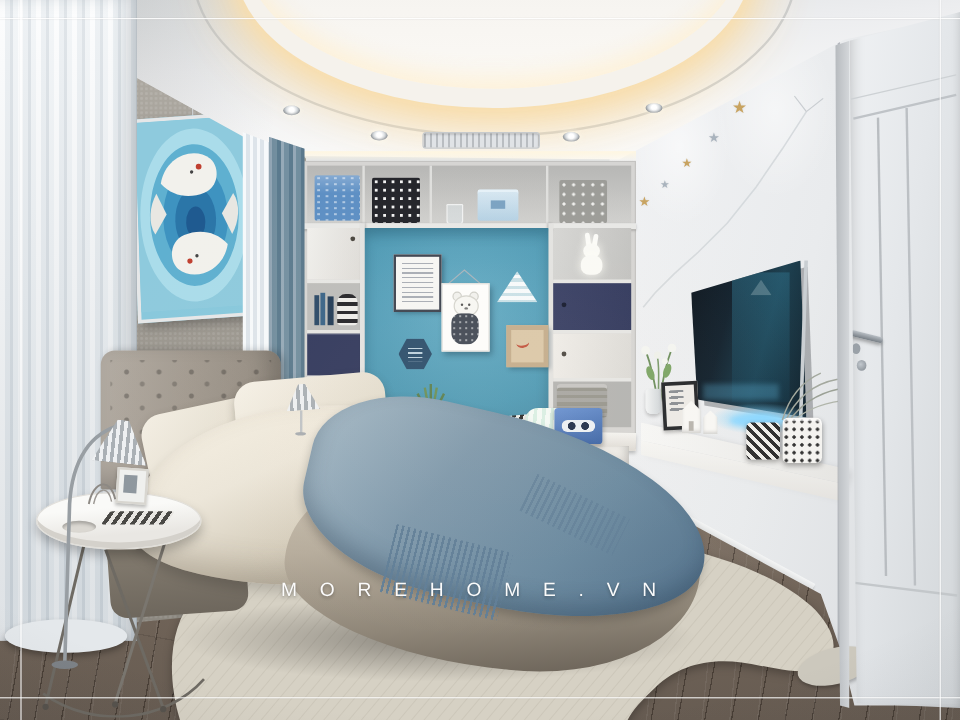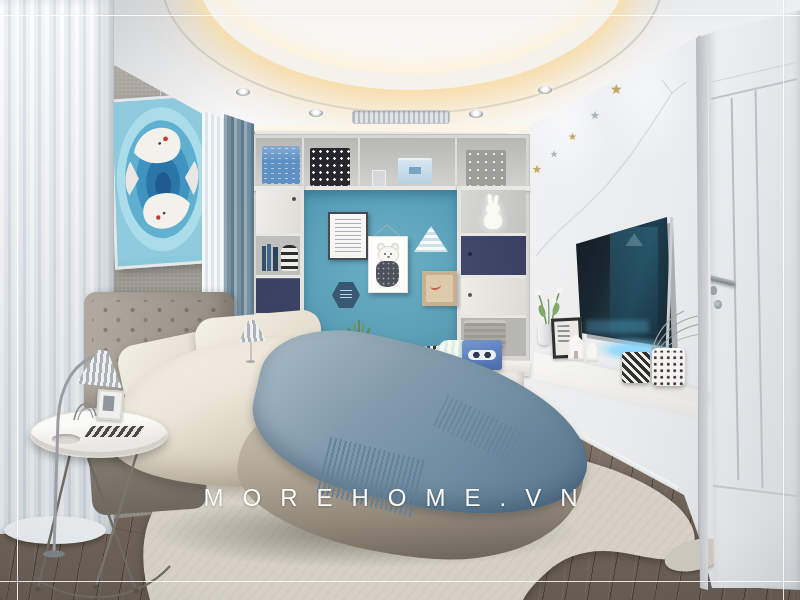--- a/index.html
+++ b/index.html
@@ -1,20 +1,20 @@
 <!DOCTYPE html>
 <html style="--accentWall: #4f9ab5; --accentWallLight: #66adc6; --navyCabinet: #333a5e; --blanketBlue: #7e98ab; --duvetCream: #ece6d9; --headboardGray: #a29a90; --rugBeige: #d6d1c4; --ledGlow: #8fd8ff; --ceilingGlow: #f4ddb0; --starGold: #c8a360; --starSilver: #a9b3bd; --tvScreen: #13222e; --frameLine: rgba(255,255,255,0.85);"><head>
 <meta charset="utf-8">
 <style>
   html,body{margin:0;padding:0;background:#222;}
   .scene{position:relative;width:800px;height:600px;overflow:hidden;background:#dfe2e5;font-family:"Liberation Sans",sans-serif;}
   .abs{position:absolute;}
   .watermark{
     position:absolute;left:50%;top:484px;transform:translateX(-50%);
-    color:#ffffff;font-size:24px;font-weight:400;letter-spacing:19px;white-space:nowrap;
+    color:#ffffff;font-size:16px;font-weight:400;letter-spacing:19px;white-space:nowrap;
     text-shadow:0 1px 3px rgba(0,0,0,0.28),0 0 1px rgba(0,0,0,0.2);opacity:.97;z-index:60;
   }
   .frameline{position:absolute;background:var(--frameLine,rgba(255,255,255,0.85));z-index:70;box-shadow:0 0 1px rgba(0,0,0,0.15);}
   .house{clip-path:polygon(50% 0,100% 30%,100% 100%,0 100%,0 30%);background:#f8f7f4;box-shadow:inset 0 -2px 3px rgba(0,0,0,0.15);}
   .cone{clip-path:polygon(40% 0,60% 0,100% 100%,0 100%);background:repeating-linear-gradient(90deg,#eef0f2 0 3px,#aab0b5 3px 6px);}
   .spot{width:14px;height:8px;border-radius:50%;background:radial-gradient(circle at 50% 45%,#ffffff 25%,#d9dde0 55%,#aeb4b9 80%);box-shadow:0 0 6px rgba(255,250,235,0.85),inset 0 -1px 2px rgba(0,0,0,0.25);}
   .star{position:absolute;line-height:1;text-shadow:0 0 2px rgba(0,0,0,0.1);}
 </style>
 </head>
 <body>

